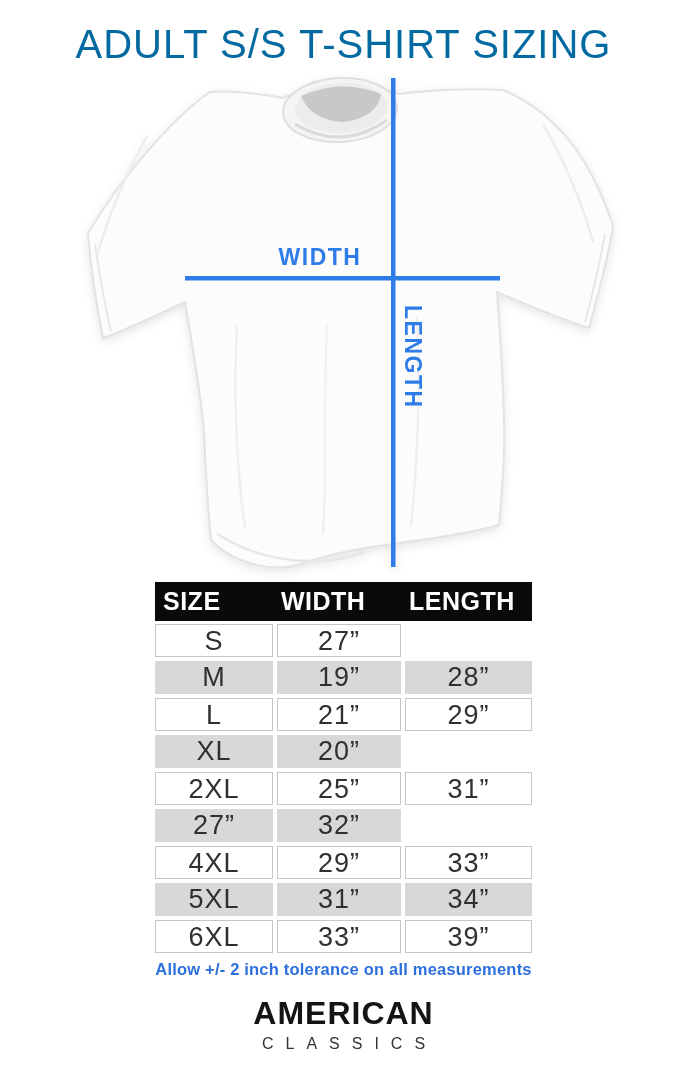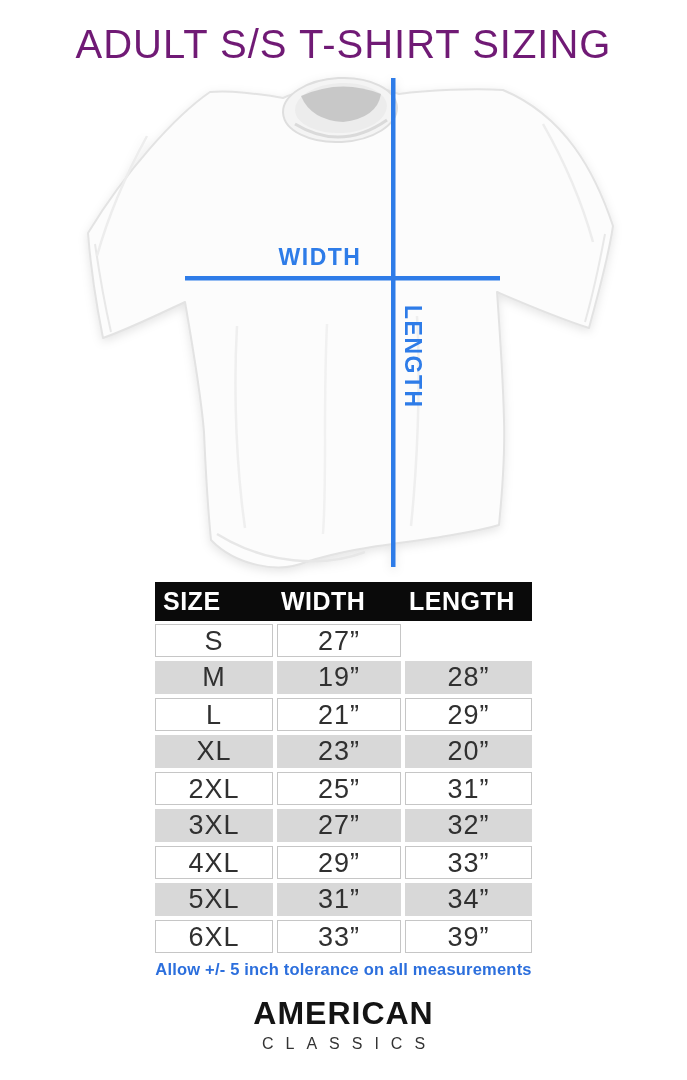--- a/index.html
+++ b/index.html
@@ -15,21 +15,21 @@
   
   .title {
     position: absolute;
     top: 22px;
     left: 0;
     width: 100%;
     text-align: center;
     font-size: 40px;
     font-weight: normal;
     letter-spacing: 1px;
-    color: #701a75;
+    color: #0369a1;
     white-space: nowrap;
   }
 
   
   .shirt-svg {
     position: absolute;
     left: 65px;
     top: 76px;
     width: 560px;
     height: 496px;
@@ -217,30 +217,28 @@
         <div class="cell">19”</div>
         <div class="cell">28”</div>
       </div>
       <div class="trow r-white">
         <div class="cell">L</div>
         <div class="cell">21”</div>
         <div class="cell">29”</div>
       </div>
       <div class="trow r-gray">
         <div class="cell">XL</div>
-        <div class="cell">23”</div>
         <div class="cell">20”</div>
       </div>
       <div class="trow r-white">
         <div class="cell">2XL</div>
         <div class="cell">25”</div>
         <div class="cell">31”</div>
       </div>
       <div class="trow r-gray">
-        <div class="cell">3XL</div>
         <div class="cell">27”</div>
         <div class="cell">32”</div>
       </div>
       <div class="trow r-white">
         <div class="cell">4XL</div>
         <div class="cell">29”</div>
         <div class="cell">33”</div>
       </div>
       <div class="trow r-gray">
         <div class="cell">5XL</div>
@@ -248,20 +246,20 @@
         <div class="cell">34”</div>
       </div>
       <div class="trow r-white">
         <div class="cell">6XL</div>
         <div class="cell">33”</div>
         <div class="cell">39”</div>
       </div>
     </div>
   </div>
 
-  <div class="tolerance-note">Allow +/- 5 inch tolerance on all measurements</div>
+  <div class="tolerance-note">Allow +/- 2 inch tolerance on all measurements</div>
 
   <div class="brand">
     <div class="brand-line1">AMERICAN</div>
     <div class="brand-line2">CLASSICS</div>
   </div>
 
 </div>
 
 </body></html>

